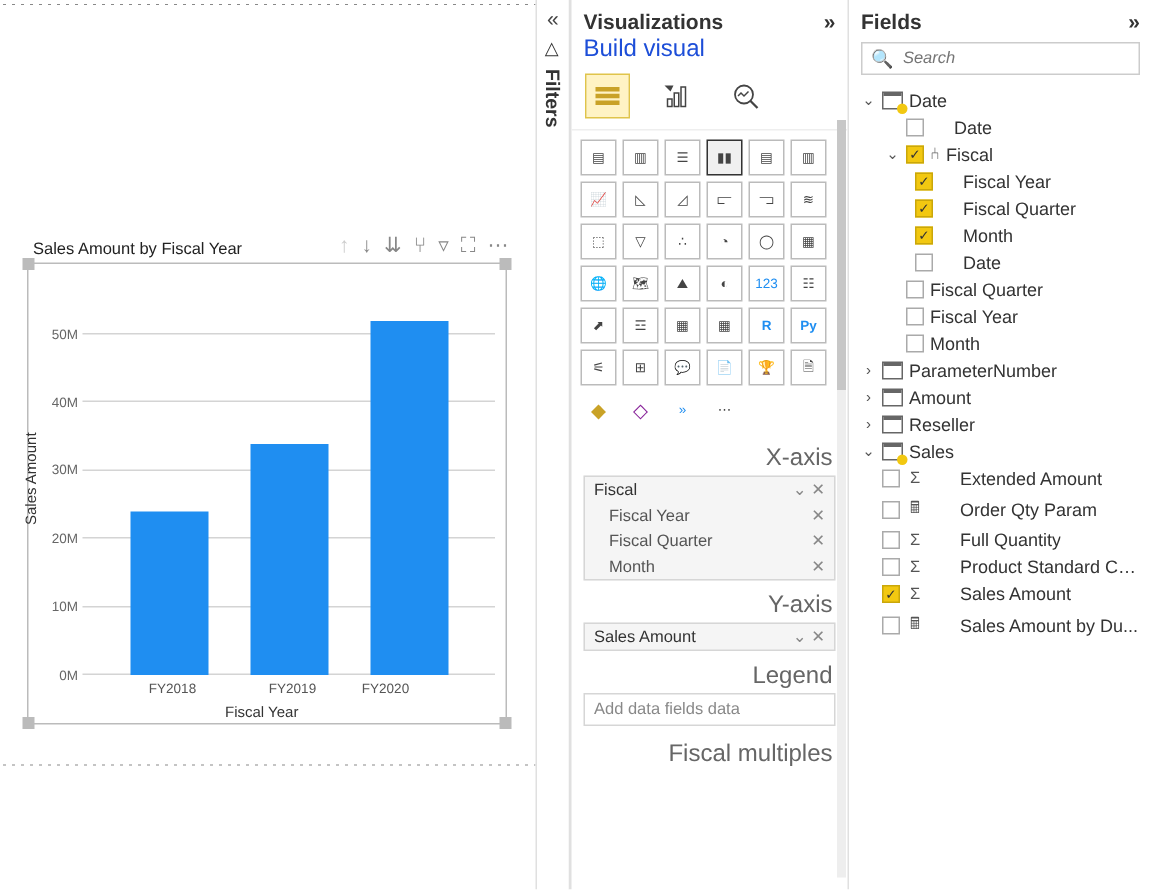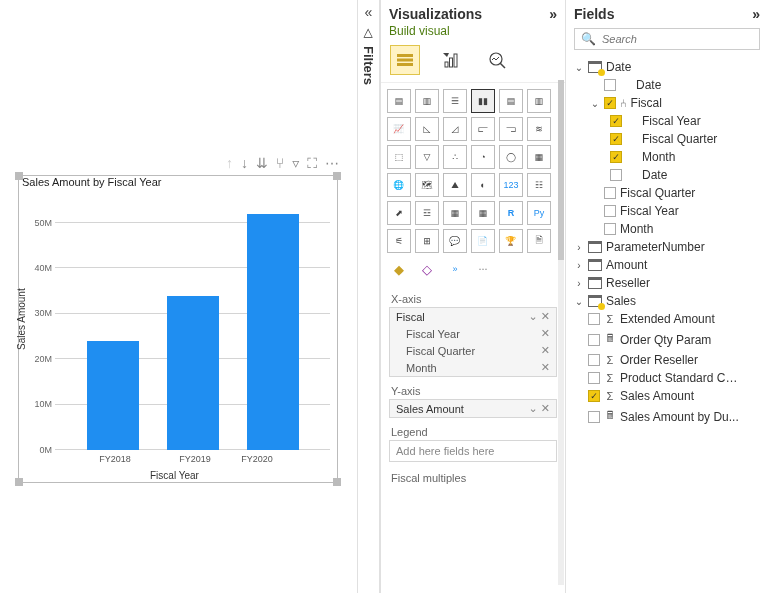--- a/index.html
+++ b/index.html
@@ -8,39 +8,39 @@
   .canvas-dots-top, .canvas-dots-bot { position: absolute; left: 0; right: 0; height: 2px; background-image: radial-gradient(#888 1px, transparent 1px); background-size: 6px 2px; }
   .canvas-dots-top { top: 2px; }
   .canvas-dots-bot { bottom: 82px; }
   .filters-rail { position: absolute; right: 0; top: 0; bottom: 0; width: 22px; display: flex; flex-direction: column; align-items: center; padding-top: 4px; gap: 6px; border-left: 1px solid #e0e0e0; background: #fff; }
   .filters-rail .chev { font-size: 14px; color:#444; }
   .filters-text { writing-mode: vertical-rl; font-weight: 600; font-size: 13px; }
   .viz-toolbar { position: absolute; top: 155px; right: 40px; display: flex; gap: 8px; color: #888; }
   .viz-toolbar span { font-size: 14px; cursor: pointer; }
   .chart-sel { position: absolute; left: 18px; top: 175px; width: 320px; height: 308px; border: 1px solid #bbb; }
   .chart-sel .handle { position: absolute; width: 8px; height: 8px; background: #bbb; }
-  .chart-title { position: absolute; top: 176px; left: 22px; font-size: 11px; color: #222; }
+  .chart-title { position: absolute; top: 160px; left: 22px; font-size: 11px; color: #222; }
   .chart-plot { position: absolute; left: 55px; top: 200px; width: 275px; height: 250px; }
   .grid-line { position: absolute; left: 0; right: 0; height: 1px; background: #d4d4d4; }
   .ytick { position: absolute; left: 30px; width: 22px; text-align: right; font-size: 9px; color: #666; transform: translateY(-50%); }
   .bar { position: absolute; bottom: 0; width: 52px; background: #1f8ef1; }
   .xtick { position: absolute; top: 454px; font-size: 9px; color: #555; text-align:center; width:60px; }
   .xlabel { position: absolute; top: 470px; left: 150px; font-size: 10px; }
   .ylabel { position: absolute; top: 350px; left: 16px; font-size: 10px; transform: rotate(-90deg); transform-origin:left top; }
   
   .pane { width: 185px; border-left: 1px solid #e0e0e0; display: flex; flex-direction: column; position:relative;}
   .pane-hdr { display: flex; align-items: center; justify-content: space-between; padding: 6px 8px 2px; font-weight: 600; font-size: 14px; }
-  .sub { font-size: 12px; color: #4d7c0f; padding: 0 8px 4px; }
+  .sub { font-size: 16px; color: #1d4ed8; padding: 0 8px 4px; }
   .build-tabs { display: flex; gap: 18px; padding: 4px 10px 8px; border-bottom: 1px solid #eee; }
   .build-tabs .tab { width: 28px; height: 28px; display:flex; align-items:center; justify-content:center; }
   .build-tabs .tab.active { background: #fff3c4; outline: 1px solid #e0c44a; }
   .viz-gallery { padding: 6px; display: grid; grid-template-columns: repeat(6, 24px); grid-auto-rows: 24px; gap: 4px; }
   .viz-gallery .vi { border: 1px solid #bbb; display:flex; align-items:center; justify-content:center; font-size: 9px; color:#444; background:#fff; cursor:pointer; }
   .viz-gallery .vi.sel { border-color:#333; background:#f0f0f0; }
-  .sec-label { font-size: 11px; color: #666; padding: 6px 10px 2px; }
+  .sec-label { font-size: 16px; color: #666; padding: 6px 10px 2px; text-align: right; }
   .well { margin: 0 8px 2px; border: 1px solid #d6d6d6; background: #f5f5f5; }
   .well-row { display:flex; justify-content:space-between; align-items:center; padding: 2px 6px; font-size: 11px; color:#333; }
   .well-row.sub-row { padding-left: 16px; color:#555; }
   .well-row .rm { color:#888; cursor:pointer; }
   .plain { margin: 0 8px 4px; border:1px solid #d6d6d6; padding:4px 6px; font-size:11px; color:#888; }
   
   .fields { width: 203px; border-left: 1px solid #e0e0e0; display:flex; flex-direction:column; }
   .search { margin: 4px 8px; border:1px solid #ccc; display:flex; align-items:center; padding:3px 6px; gap:6px; }
   .search input { border:none; outline:none; font-size:11px; flex:1;font-style:italic; }
   .tree { overflow-y:auto; padding: 4px 0 4px 4px; font-size: 12px; flex:1;}
@@ -50,21 +50,21 @@
   .tbl-ico::before{content:""; position:absolute; inset:0; border:1px solid #666; background:linear-gradient(#666 0 2px, transparent 2px);}
   .tbl-ico .dot{position:absolute; right:-3px; bottom:-3px; width:7px; height:7px; border-radius:50%; background:#f2c811;}
   .hier-ico { font-size:11px; color:#666; }
   .cb { width:12px; height:12px; border:1px solid #aaa; display:inline-flex; align-items:center; justify-content:center; font-size:9px; }
   .cb.checked { background:#f2c811; border-color:#caa70a; color:#333; }
   .lvl1 { padding-left: 4px; }
   .lvl2 { padding-left: 20px; }
   .lvl3 { padding-left: 40px; }
   .lvl2b { padding-left: 18px; }
   .sig { font-size:11px; color:#555; width:12px; text-align:center;}
-  .trunc { overflow:hidden; text-overflow:ellipsis; max-width: 120px; }
+  .trunc { overflow:hidden; text-overflow:ellipsis; max-width: 120px; margin-left: 20px; }
   svg.ic { width:20px; height:20px; }
   .scrollbar-fake{position:absolute; right:1px; top:80px; bottom:8px; width:6px; background:#eee;}
   .scrollbar-fake .thumb{ position:absolute; top:0; width:100%; height:180px; background:#c7c7c7;}
 </style>
 </head>
 <body>
 
 <div class="canvas">
   <div class="canvas-dots-top"></div>
   <div class="canvas-dots-bot"></div>
@@ -172,21 +172,21 @@
     <div class="vi">🗺</div>
     <div class="vi">⛰</div>
     <div class="vi">◐</div>
     <div class="vi" style="color:#1f8ef1">123</div>
     <div class="vi">☷</div>
     <div class="vi">⬈</div>
     <div class="vi">☲</div>
     <div class="vi">▦</div>
     <div class="vi">▦</div>
     <div class="vi" style="color:#1f8ef1;font-weight:700">R</div>
-    <div class="vi" style="color:#1f8ef1;font-weight:400">Py</div>
+    <div class="vi" style="color:#1f8ef1;font-weight:700">Py</div>
     <div class="vi">⚟</div>
     <div class="vi">⊞</div>
     <div class="vi">💬</div>
     <div class="vi">📄</div>
     <div class="vi">🏆</div>
     <div class="vi">🗎</div>
     <div class="vi" style="border:none;font-size:13px;color:#c9a227">◆</div>
     <div class="vi" style="border:none;color:#829;font-size:13px">◇</div>
     <div class="vi" style="border:none;color:#1f8ef1">»</div>
     <div class="vi" style="border:none">⋯</div>
@@ -214,21 +214,21 @@
 
   <div class="sec-label">Y-axis</div>
   <div class="well">
     <div class="well-row">
         <span>Sales Amount</span>
         <span><span class="rm">⌄</span> <span class="rm">✕</span></span>
       </div>
   </div>
 
   <div class="sec-label">Legend</div>
-  <div class="plain">Add here fields here</div>
+  <div class="plain">Add data fields data</div>
 
   <div class="sec-label">Fiscal multiples</div>
   <div class="scrollbar-fake">
       <div class="thumb"></div>
     </div>
 </div>
 
 <div class="fields">
   <div class="pane-hdr">
     <span>Fields</span>
@@ -321,21 +321,21 @@
         <span class="trunc">Extended Amount</span>
       </div>
       <div class="node lvl2b">
         <span class="cb"></span>
         <span class="sig">🖩</span>
         <span class="trunc">Order Qty Param</span>
       </div>
       <div class="node lvl2b">
         <span class="cb"></span>
         <span class="sig">Σ</span>
-        <span class="trunc">Order Reseller</span>
+        <span class="trunc">Full Quantity</span>
       </div>
       <div class="node lvl2b">
         <span class="cb"></span>
         <span class="sig">Σ</span>
         <span class="trunc">Product Standard Cost</span>
       </div>
       <div class="node lvl2b">
         <span class="cb checked">✓</span>
         <span class="sig">Σ</span>
         <span class="trunc">Sales Amount</span>

